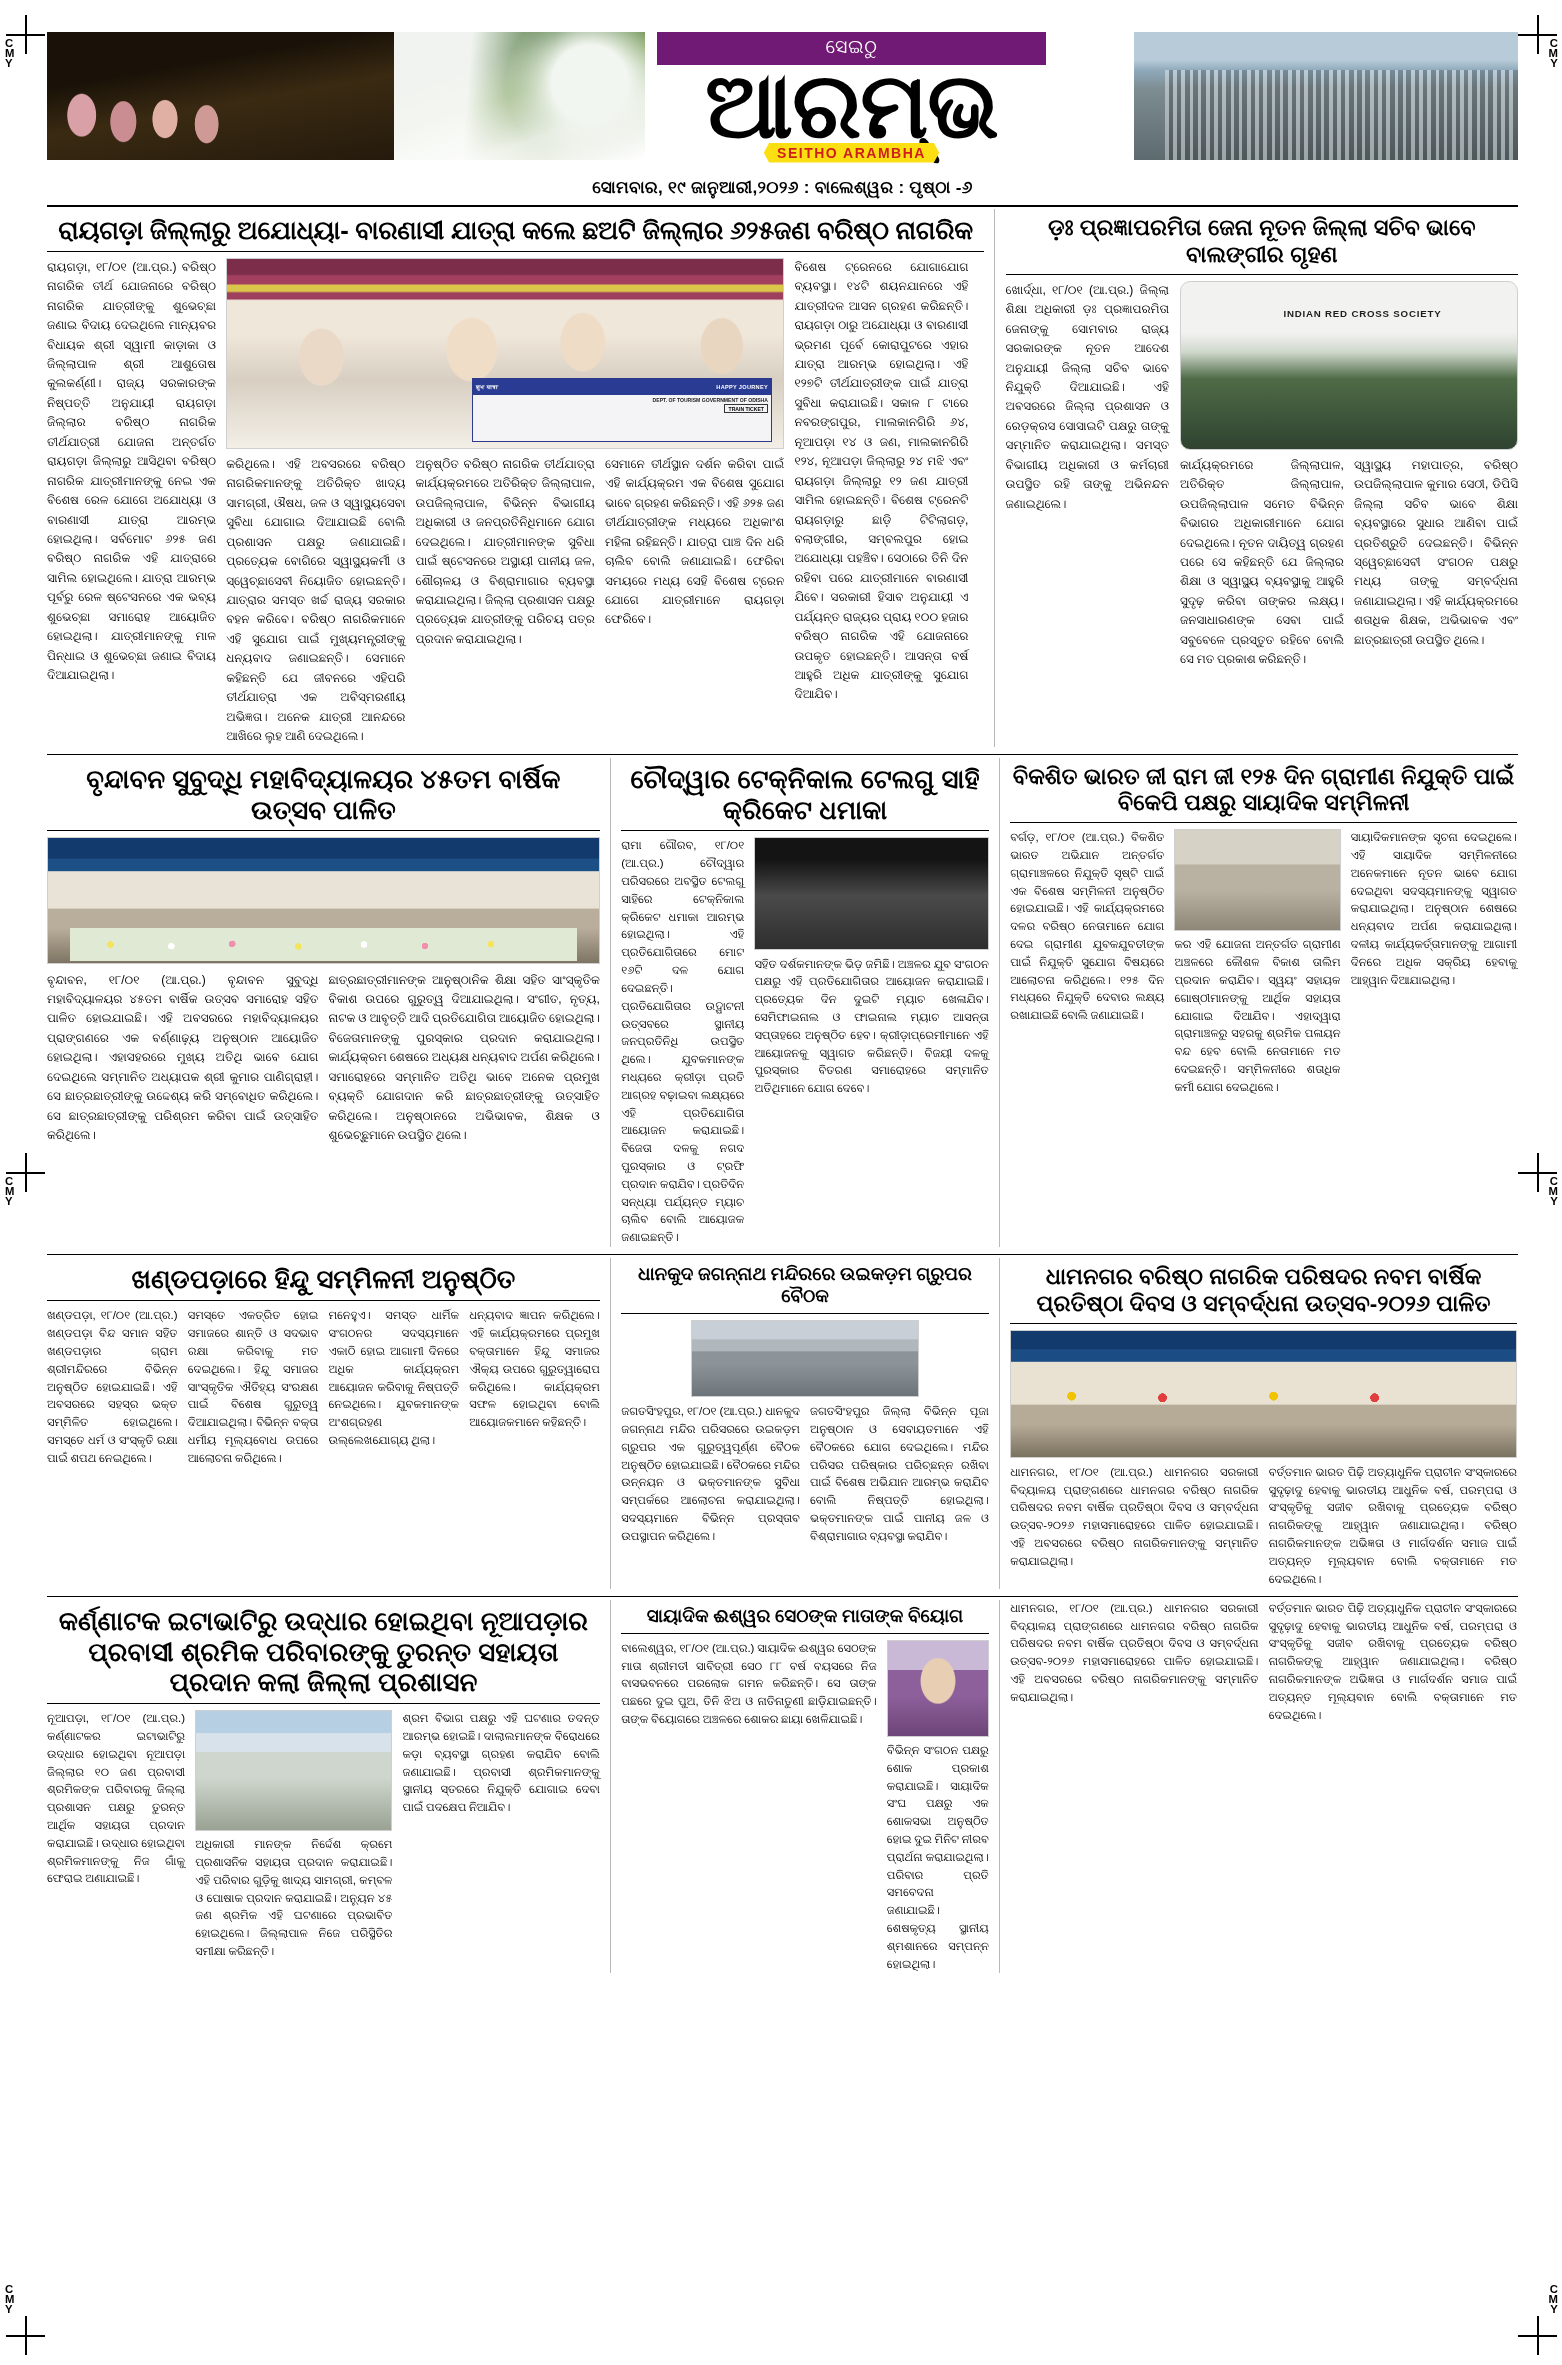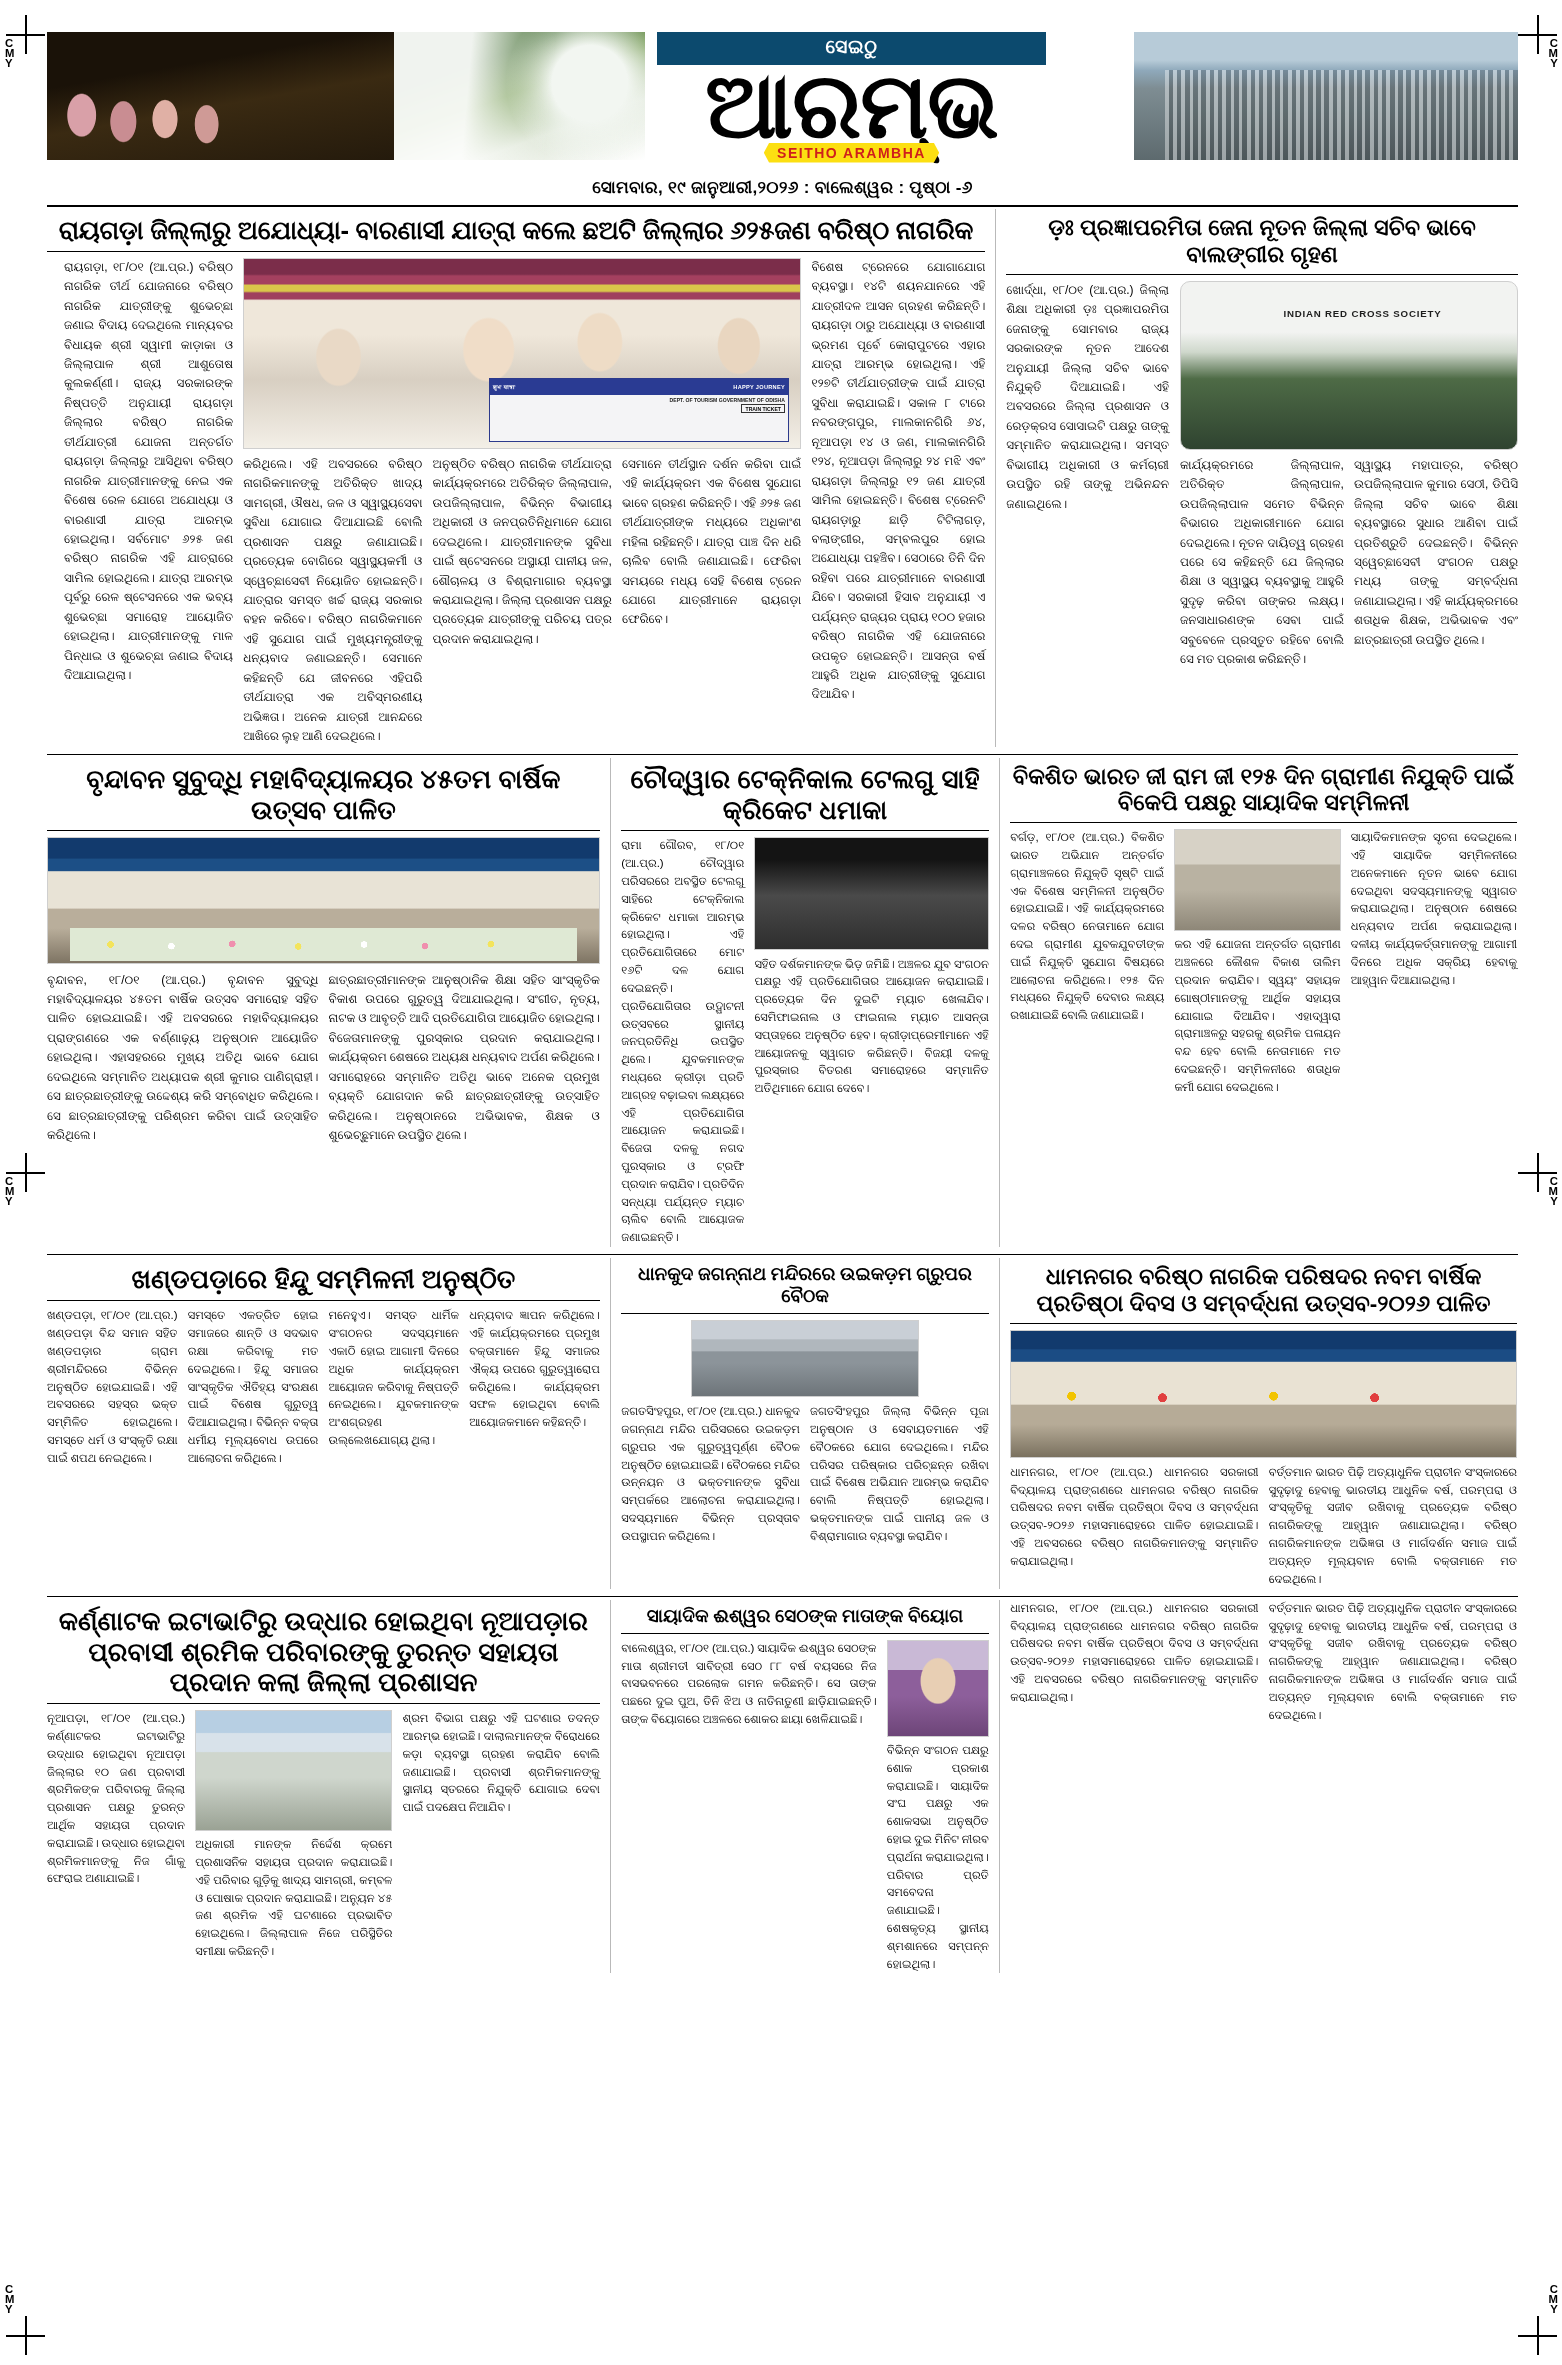--- a/index.html
+++ b/index.html
@@ -80,25 +80,25 @@
     position: absolute; left: 8%; right: 0; top: 30%; bottom: 0;
     background: repeating-linear-gradient(90deg, rgba(255,255,255,.40) 0 3.6px, rgba(0,0,0,.18) 3.6px 8.2px);
   }
 
   .mast-center {
     position: absolute;
     left: 610px; top: 0; width: 389px;
     text-align: center;
   }
   .mast-kicker {
-    background: #0c4a6e; color: #fff;
+    background: #701a75; color: #fff;
     font-size: 19px; line-height: 1.28;
     padding: 3.1px 0 5.1px 0;
     letter-spacing: 0.5px;
-    font-weight: 700;
+    font-weight: 400;
   }
   .mast-title {
     font-size: 91px; line-height: 0.98;
     font-weight: 700; color: #000;
     letter-spacing: -1px;
     margin-top: -3.1px;
     white-space: nowrap;
   }
   .mast-badge {
     display: inline-block;
@@ -349,21 +349,21 @@
 
   <div class="mast-dateline">ସୋମବାର, ୧୯ ଜାନୁଆରୀ,୨୦୨୬ : ବାଲେଶ୍ୱର : ପୃଷ୍ଠା -୬</div>
   <div class="rule-thick"></div>
 
   <div class="cols" style="gap:0;margin-top:2px;">
 
     <div style="width:948px;padding-right:10.2px;">
       <div class="headline h-lead">ରାୟଗଡ଼ା ଜିଲ୍ଲାରୁ ଅଯୋଧ୍ୟା- ବାରଣାସୀ ଯାତ୍ରା କଲେ ଛଅଟି ଜିଲ୍ଲାର ୬୨୫ଜଣ ବରିଷ୍ଠ ନାଗରିକ</div>
       <div class="hrule"></div>
 
-      <div class="cols" style="margin-top:6.1px;gap:10.2px;margin-left:17px;">
+      <div class="cols" style="margin-top:6.1px;gap:10.2px;">
         <div class="col" style="flex:0 0 169px;">
           <div class="body-text">ରାୟଗଡ଼ା, ୧୮/୦୧ (ଆ.ପ୍ର.) ବରିଷ୍ଠ ନାଗରିକ ତୀର୍ଥ ଯୋଜନାରେ ବରିଷ୍ଠ ନାଗରିକ ଯାତ୍ରୀଙ୍କୁ ଶୁଭେଚ୍ଛା ଜଣାଇ ବିଦାୟ ଦେଇଥିଲେ ମାନ୍ୟବର ବିଧାୟକ ଶ୍ରୀ ସ୍ୱାମୀ କାଡ଼ାକା ଓ ଜିଲ୍ଲାପାଳ ଶ୍ରୀ ଆଶୁତୋଷ କୁଲକର୍ଣ୍ଣୀ। ରାଜ୍ୟ ସରକାରଙ୍କ ନିଷ୍ପତ୍ତି ଅନୁଯାୟୀ ରାୟଗଡ଼ା ଜିଲ୍ଲାର ବରିଷ୍ଠ ନାଗରିକ ତୀର୍ଥଯାତ୍ରୀ ଯୋଜନା ଅନ୍ତର୍ଗତ ରାୟଗଡ଼ା ଜିଲ୍ଲାରୁ ଆସିଥିବା ବରିଷ୍ଠ ନାଗରିକ ଯାତ୍ରୀମାନଙ୍କୁ ନେଇ ଏକ ବିଶେଷ ରେଳ ଯୋଗେ ଅଯୋଧ୍ୟା ଓ ବାରଣାସୀ ଯାତ୍ରା ଆରମ୍ଭ ହୋଇଥିଲା। ସର୍ବମୋଟ ୬୨୫ ଜଣ ବରିଷ୍ଠ ନାଗରିକ ଏହି ଯାତ୍ରାରେ ସାମିଲ ହୋଇଥିଲେ। ଯାତ୍ରା ଆରମ୍ଭ ପୂର୍ବରୁ ରେଳ ଷ୍ଟେସନରେ ଏକ ଭବ୍ୟ ଶୁଭେଚ୍ଛା ସମାରୋହ ଆୟୋଜିତ ହୋଇଥିଲା। ଯାତ୍ରୀମାନଙ୍କୁ ମାଳ ପିନ୍ଧାଇ ଓ ଶୁଭେଚ୍ଛା ଜଣାଇ ବିଦାୟ ଦିଆଯାଇଥିଲା।</div>
         </div>
 
         <div class="col" style="flex:0 0 558px;">
           <div class="figure photo-ceremony" style="width:100%;height:191px;">
             <div class="banner">
               <div class="bar">
                 <span>शुभ यात्रा</span>
                 <span>HAPPY JOURNEY</span>

